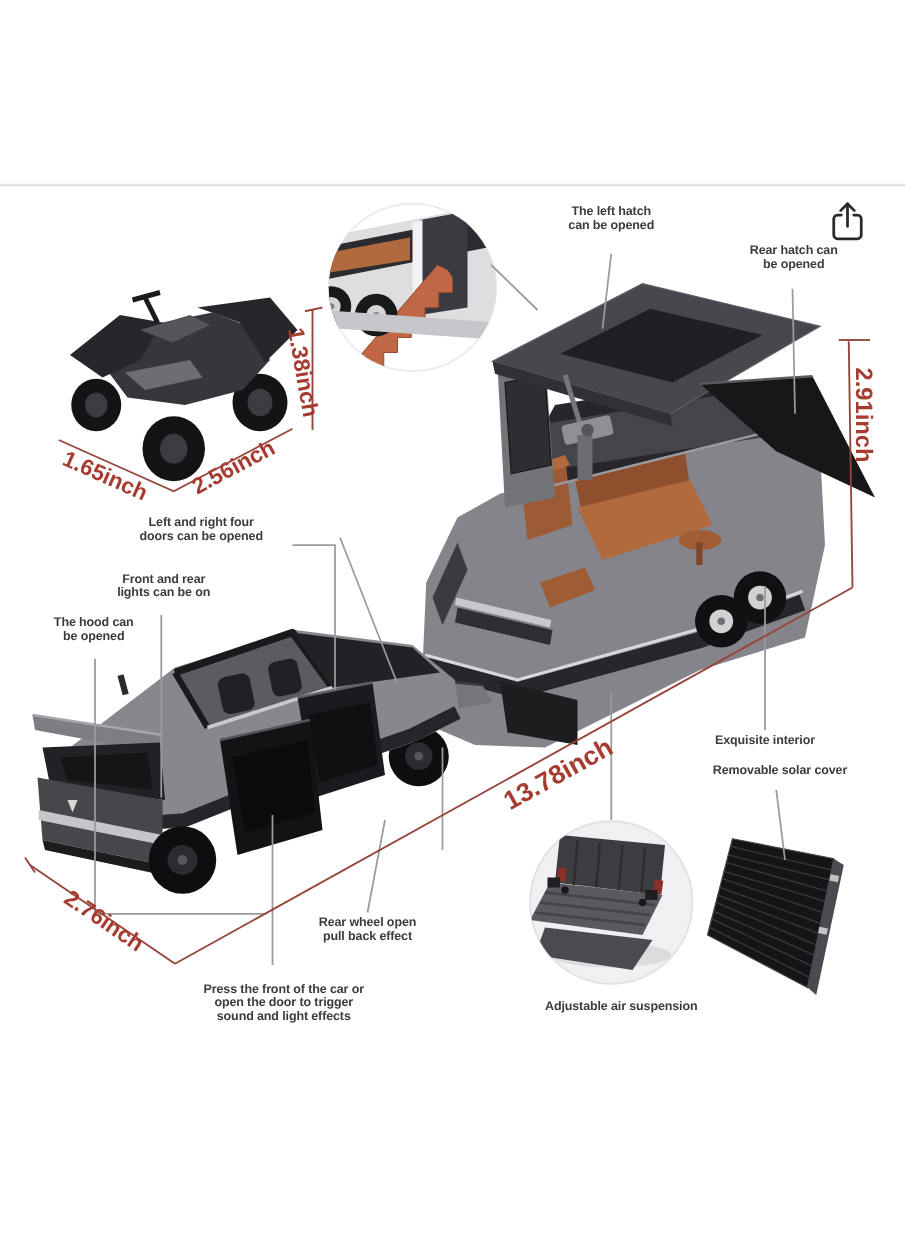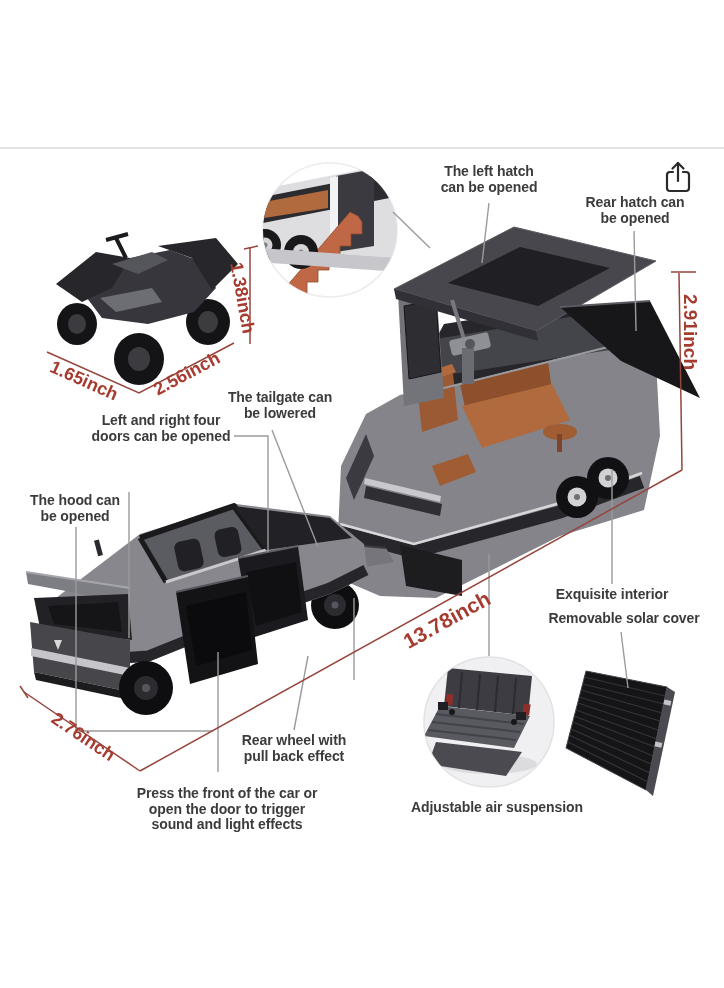--- a/index.html
+++ b/index.html
@@ -7,21 +7,21 @@
     position:relative;width:724px;height:988px;margin:0 auto;background:#ffffff;
     font-family:"Liberation Sans",sans-serif;overflow:hidden;
   }
   .divider{position:absolute;left:0;top:147px;width:724px;height:1.5px;background:#e2e2e2;}
   .share-btn{
     position:absolute;left:662px;top:160px;width:32px;height:34px;
     background:none;border:none;padding:0;cursor:pointer;
   }
   .artwork{position:absolute;left:0;top:0;width:724px;height:988px;}
   .label{
-    position:absolute;font-weight:700;font-size:14px;line-height:1.12;
+    position:absolute;font-weight:700;font-size:10px;line-height:1.12;
     color:#3b3b3b;text-align:center;white-space:pre-line;letter-spacing:-0.1px;
   }
   .dim{
     position:absolute;font-weight:700;color:#a63c30;white-space:nowrap;
     transform-origin:center center;font-size:18px;
   }
 </style>
 </head>
 <body>
 
@@ -224,29 +224,29 @@
       <line x1="682" y1="470" x2="140" y2="771"></line>
       <line x1="140" y1="771" x2="24" y2="692"></line>
       <line x1="20" y1="686" x2="28" y2="698"></line>
     </g>
   </svg>
 
   <div class="label" style="left:424px;top:164px;width:130px;">The left hatch
 can be opened</div>
   <div class="label" style="left:570px;top:195px;width:130px;">Rear hatch can
 be opened</div>
-  <div class="label" style="left:205px;top:390px;width:150px;">The tailgate can
-be lowered</div>
   <div class="label" style="left:66px;top:413px;width:190px;text-align:center;">Left and right four
 doors can be opened</div>
+  <div class="label" style="left:56px;top:458px;width:150px;">Front and rear
+lights can be on</div>
   <div class="label" style="left:10px;top:493px;width:130px;text-align:center;">The hood can
 be opened</div>
   <div class="label" style="left:527px;top:587px;width:170px;">Exquisite interior</div>
   <div class="label" style="left:519px;top:611px;width:210px;">Removable solar cover</div>
-  <div class="label" style="left:214px;top:733px;width:160px;">Rear wheel with
+  <div class="label" style="left:214px;top:733px;width:160px;">Rear wheel open
 pull back effect</div>
   <div class="label" style="left:112px;top:775px;width:230px;margin-top:11px;">Press the front of the car or
 open the door to trigger
 sound and light effects</div>
   <div class="label" style="left:372px;top:800px;width:250px;">Adjustable air suspension</div>
 
   <div class="dim" style="left:84px;top:381px;transform:translate(-50%,-50%) rotate(24deg);">1.65inch</div>
   <div class="dim" style="left:187px;top:374px;transform:translate(-50%,-50%) rotate(-28deg);">2.56inch</div>
   <div class="dim" style="left:242px;top:298px;transform:translate(-50%,-50%) rotate(80deg);">1.38inch</div>
   <div class="dim" style="left:690px;top:332px;font-size:19px;transform:translate(-50%,-50%) rotate(90deg);">2.91inch</div>

